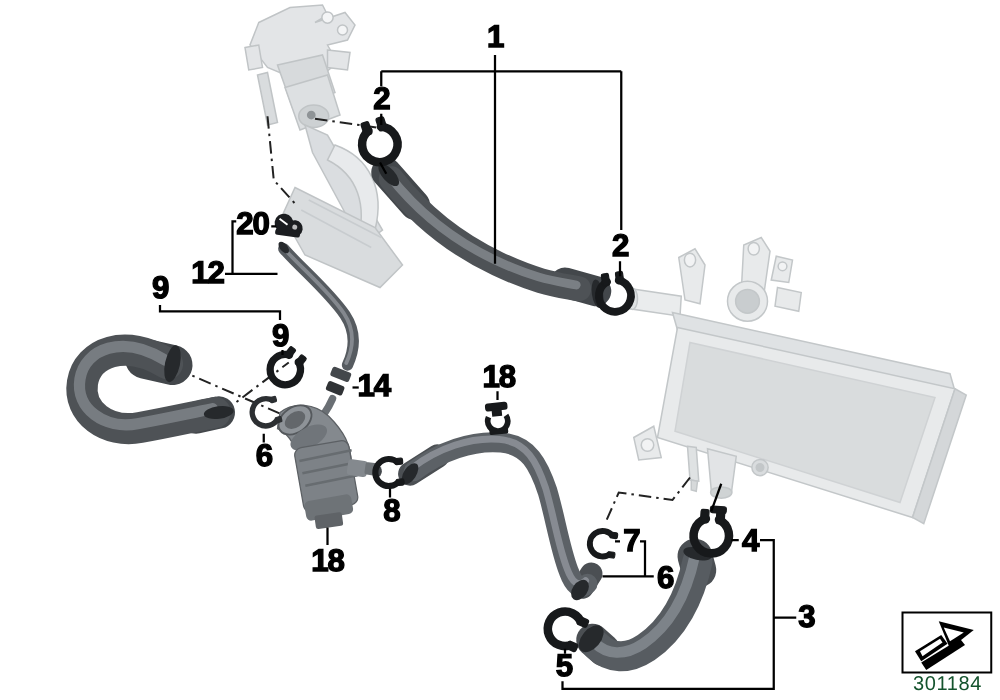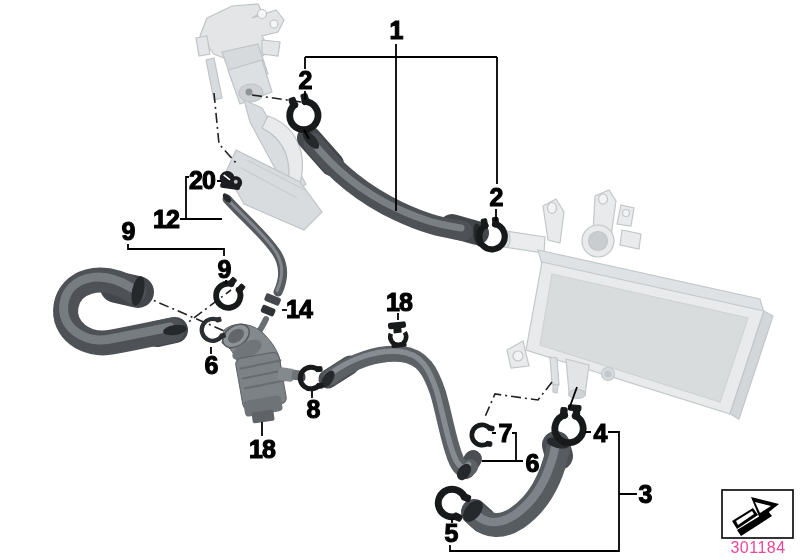--- a/index.html
+++ b/index.html
@@ -4,21 +4,21 @@
 <style>
   html,body{margin:0;padding:0;background:#fff;}
   #stage{position:relative;width:800px;height:560px;background:#fff;overflow:hidden;
          font-family:"Liberation Sans",sans-serif;}
   #art{position:absolute;left:0;top:0;}
   .callout{position:absolute;transform:translate(-50%,-50%);
            font-family:"Liberation Sans",sans-serif;font-weight:bold;font-size:25px;
            color:#000;-webkit-text-stroke:1.1px #000;letter-spacing:-1px;line-height:1;
            cursor:pointer;user-select:none;}
   .partnum{position:absolute;transform:translate(-50%,-50%);
-           font-family:"Liberation Sans",sans-serif;font-size:16px;color:#ec4899;
+           font-family:"Liberation Sans",sans-serif;font-size:16px;color:#14532d;
            letter-spacing:.5px;}
 </style>
 </head>
 <body>
 
 <div id="stage">
 
 <svg id="art" width="800" height="560" viewBox="0 0 800 560">
 
   <g fill="#e3e5e7" stroke="#c0c4c6" stroke-width="1.2">

